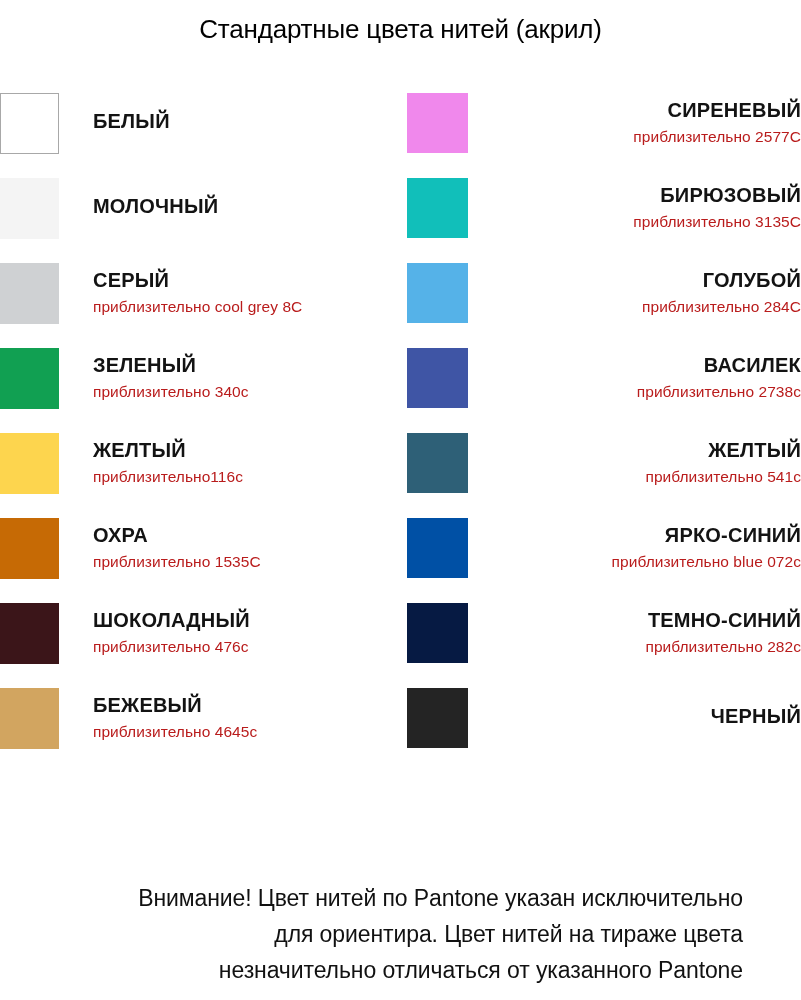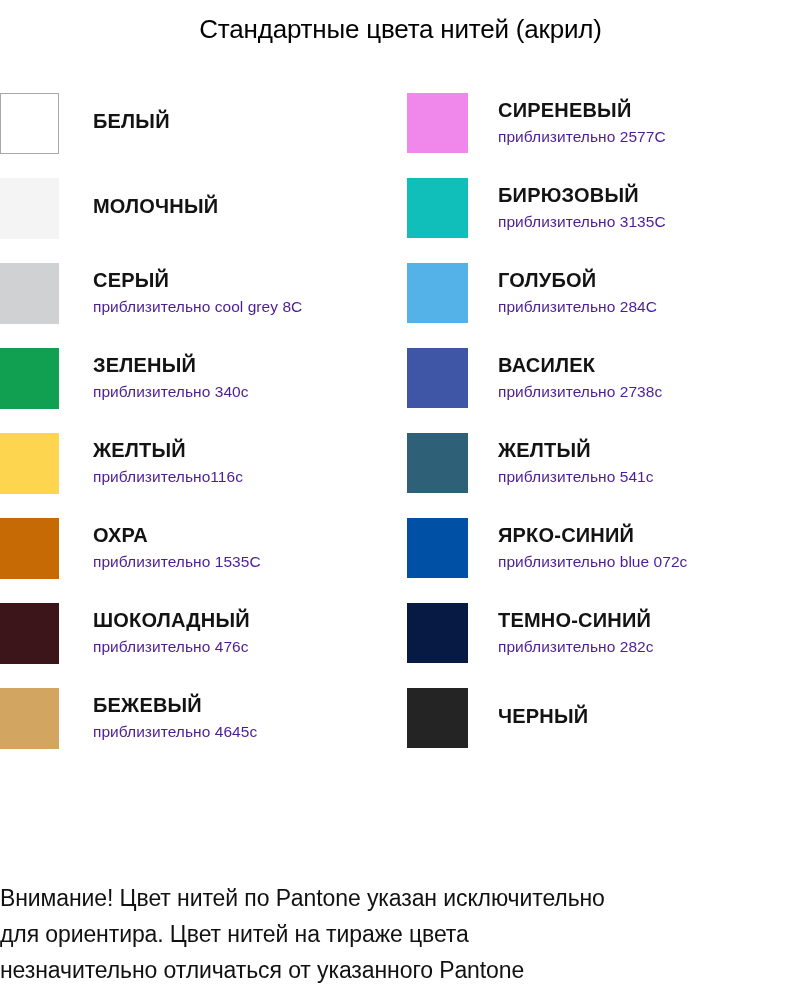--- a/index.html
+++ b/index.html
@@ -44,21 +44,21 @@
     top: 93px;
     left: 0;
     width: 801px;
   }
 
   .column {
     position: absolute;
     top: 0;
   }
   .column.left  { left: 0px;   width: 400px; }
-  .column.right { left: 407px; width: 394px; }
+  .column.right { left: 407px; width: 394px; text-align: right; }
 
   .swatch-row {
     position: relative;
     height: 85px;
     display: flex;
     align-items: flex-start;
   }
 
   .swatch {
     flex: 0 0 auto;
@@ -87,35 +87,35 @@
     letter-spacing: 0.2px;
     color: #131313;
     white-space: nowrap;
   }
 
   .color-code {
     font-size: 15.5px;
     line-height: 20px;
     font-weight: 400;
     letter-spacing: 0.05px;
-    color: #4c1d95;
+    color: #b91c1c;
     white-space: nowrap;
     margin-top: 1px;
   }
 
   
   .swatch-row.no-code .labels { padding-top: 13px; }
 
   
   .notice {
     position: absolute;
     left: 0;
     top: 880px;
     width: 743px;
-    text-align: left;
+    text-align: right;
     font-size: 23px;
     line-height: 36px;
     color: #111111;
     letter-spacing: -0.1px;
   }
   .notice .nline { display: block; white-space: nowrap; }
 </style>
 </head>
 <body>
 

